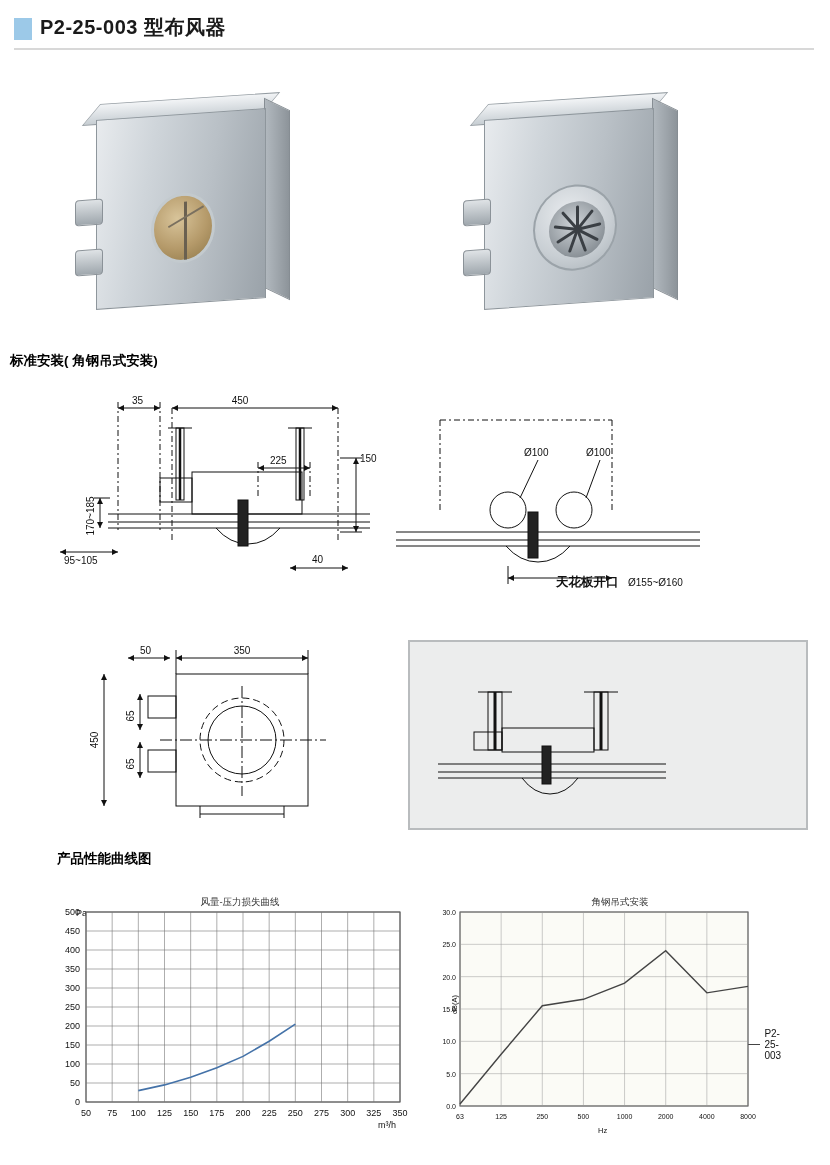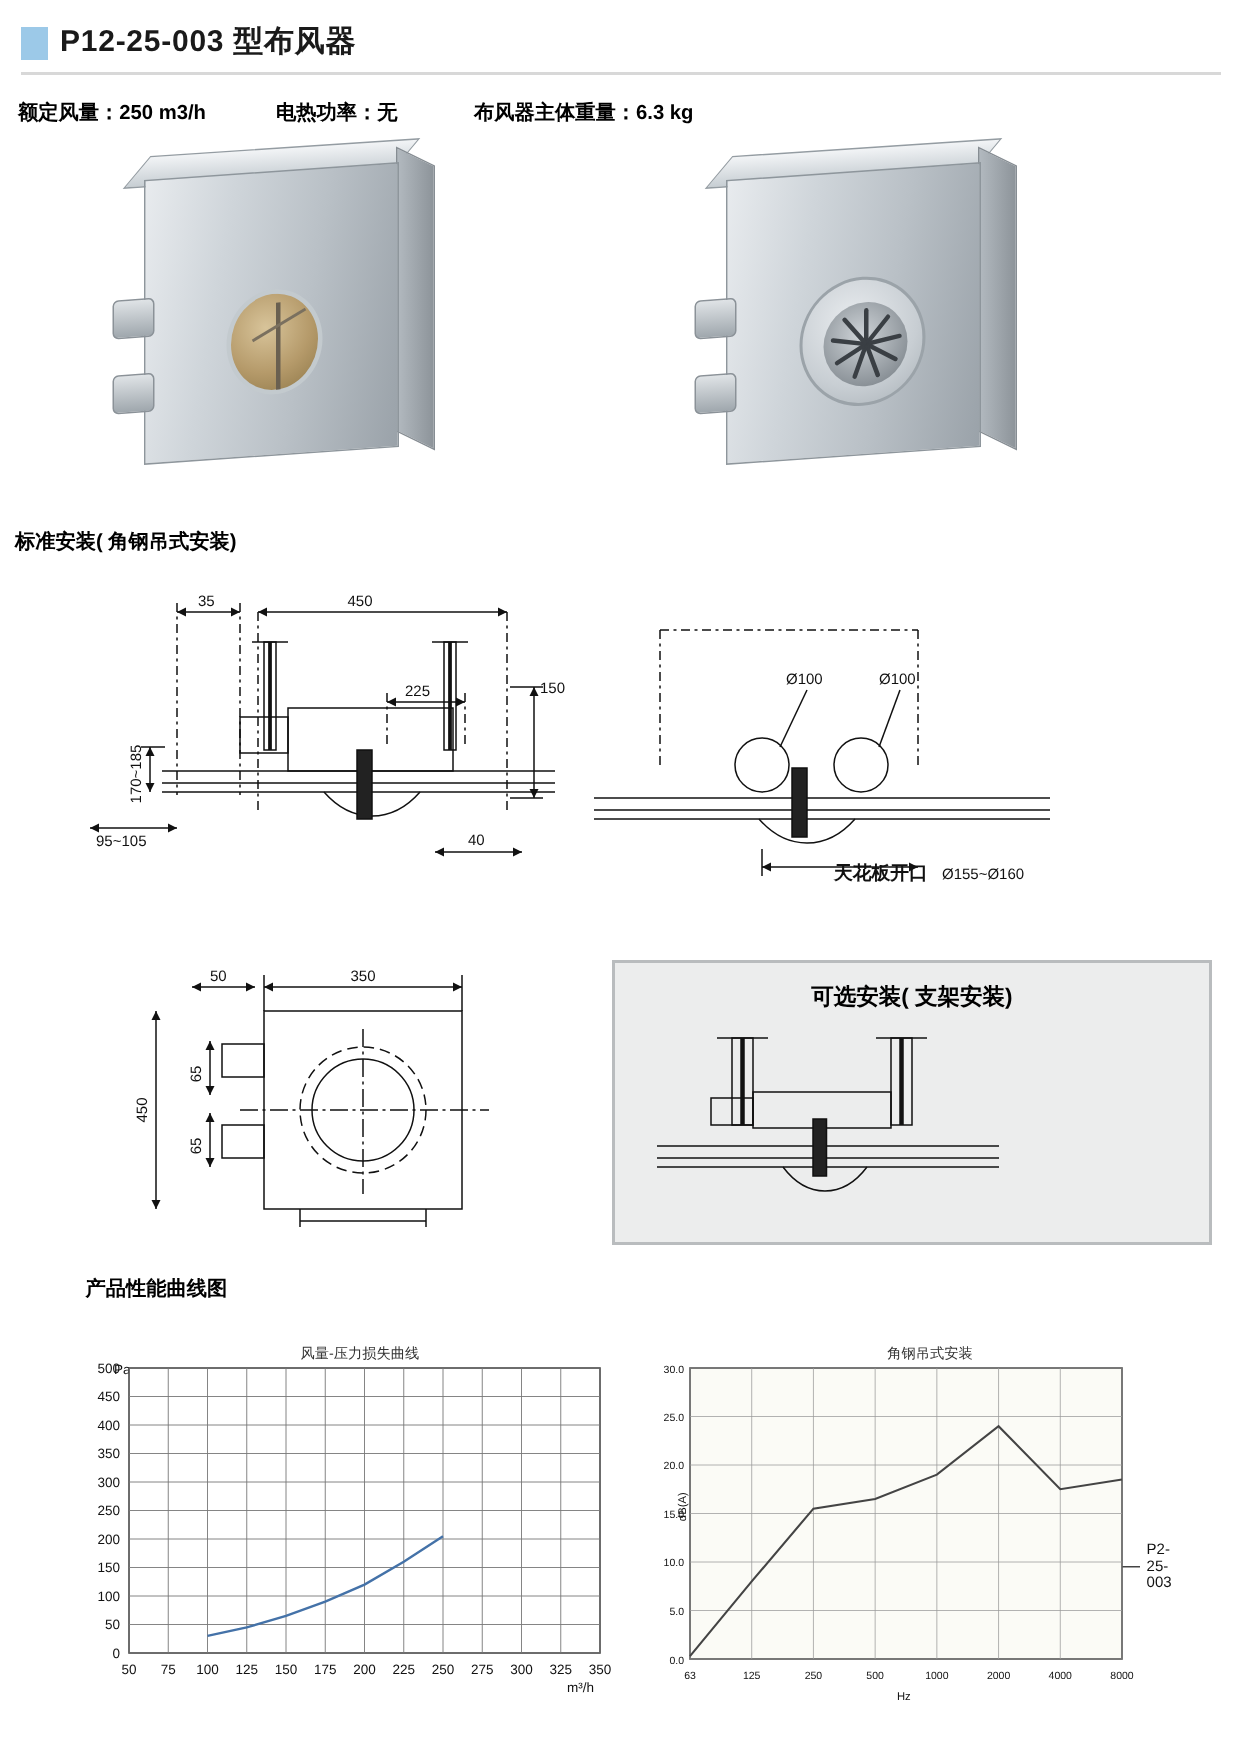--- a/index.html
+++ b/index.html
@@ -154,29 +154,24 @@
   .u-hz   { left: 598px; top: 246px; font-size: 7.5px;}
   .u-db   { left: 445px; top: 120px; font-size: 7.5px; transform: rotate(-90deg); }
 </style>
 </head>
 <body>
 
 <div class="page">
 
   <div class="header">
     <div class="header-bar"></div>
-    <div class="header-title">P12-25-003 型布风器</div>
+    <div class="header-title">P2-25-003 型布风器</div>
     <div class="header-rule"></div>
   </div>
 
-  <div class="specs">
-    <span class="spec-1">额定风量：250 m3/h</span>
-    <span class="spec-2">电热功率：无</span>
-    <span class="spec-3">布风器主体重量：6.3 kg</span>
-  </div>
 
   <div class="photos">
 
     <div class="unit" style="left:96px; top:22px;">
       <div class="top"></div>
       <div class="side"></div>
       <div class="body">
         <div class="duct d1"></div>
         <div class="duct d2"></div>
         <div class="port-open">
@@ -302,21 +297,20 @@
       <text x="524" y="76">Ø100</text>
       <text x="586" y="76">Ø100</text>
     </g>
     <g font-family="Liberation Sans, sans-serif" fill="#111">
       <text x="556" y="206" font-size="12.5" font-weight="bold">天花板开口</text>
       <text x="628" y="206" font-size="10">Ø155~Ø160</text>
     </g>
   </svg>
 
   <div class="opt-box"></div>
-  <div class="opt-title">可选安装( 支架安装)</div>
 
   <svg class="dwg dwg2" viewBox="0 0 830 215">
     <g stroke="#111" fill="none" stroke-width="1">
 
       <rect x="176" y="44" width="132" height="132"></rect>
 
       <line x1="176" y1="28" x2="308" y2="28"></line>
       <path d="M176 28 l6 -3 v6 z" fill="#111" stroke="none"></path>
       <path d="M308 28 l-6 -3 v6 z" fill="#111" stroke="none"></path>
       <line x1="176" y1="20" x2="176" y2="44"></line>

